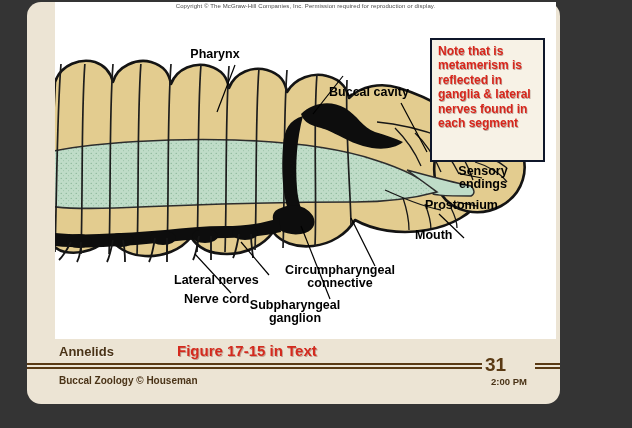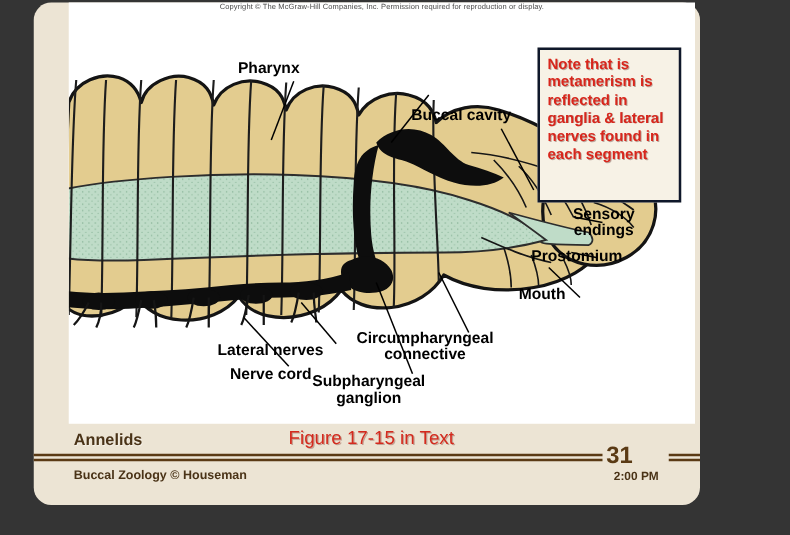--- a/index.html
+++ b/index.html
@@ -114,23 +114,23 @@
     font-size: 13px;
     font-weight: bold;
     color: #4a3317;
     text-shadow: 0.6px 0.6px 0 rgba(255,255,255,.5);
   }
   .fig-ref {
     position: absolute;
     left: 150px;
     top: 340px;
     width: 240px;
-    text-align: center;
+    text-align: left;
     font-size: 15px;
-    font-weight: normal;
+    font-weight: bold;
     color: #d42a1e;
     text-shadow: 1px 1px 0 rgba(120,40,30,.35);
   }
 
   .rule {
     position: absolute;
     top: 361px;
     height: 6px;
   }
   .rule .l1, .rule .l2 {

